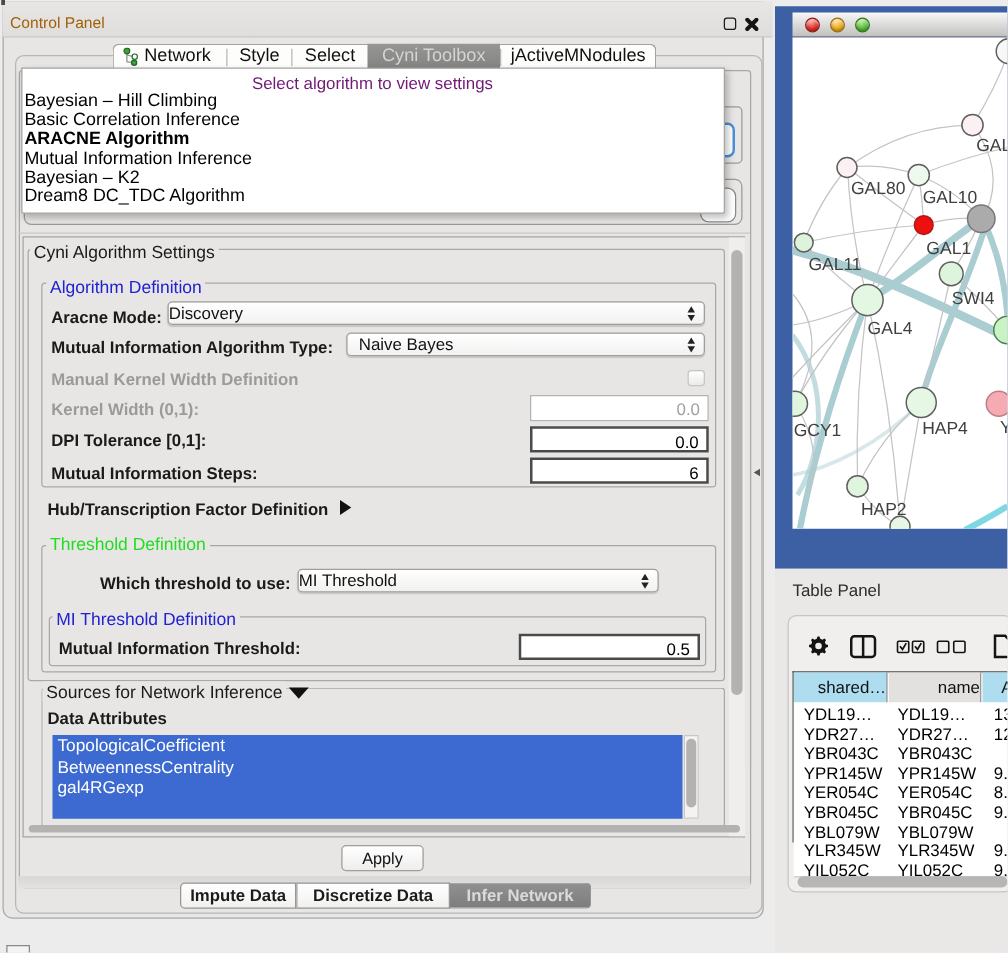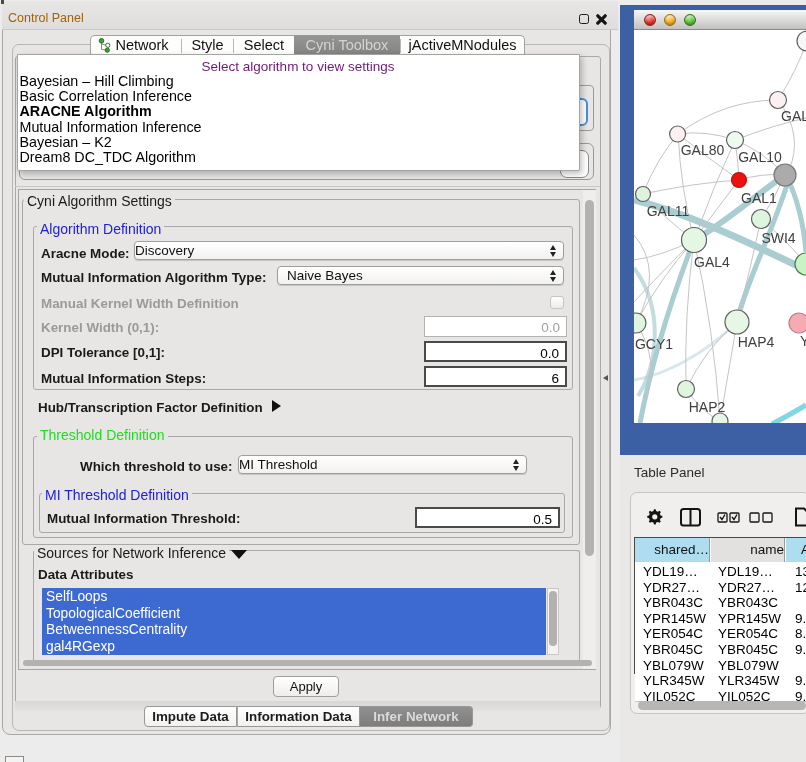--- a/index.html
+++ b/index.html
@@ -138,36 +138,35 @@
 <fieldset style="left:39px; top:493px; width:526px; height:40px;"></fieldset>
 <div class="legend" style="left:42px; top:487px; color:#2121d4;">MI Threshold Definition</div>
 <div class="lbl" style="left:47px; top:511px;">Mutual Information Threshold:</div>
 <div class="inp inpen" style="left:415px; top:507px; width:145px;">0.5</div>
 
 <fieldset style="left:33px; top:550px; width:547px; height:112px; border-bottom:none; border-radius:3px 3px 0 0;"></fieldset>
 <div class="legend" style="left:34px; top:545px; color:#1a1a1a;">Sources for Network Inference</div>
 <div class="abs" style="left:231px; top:550px; border-left:8px solid transparent; border-right:8px solid transparent; border-top:9px solid #111;"></div>
 <div class="lbl" style="left:38px; top:567px;">Data Attributes</div>
 <div id="bluelist" class="abs">
-  <div>SelfLoops</div>
     <div>TopologicalCoefficient</div>
     <div>BetweennessCentrality</div>
     <div>gal4RGexp</div>
 </div>
 <div class="abs" style="left:547px; top:588px; width:12px; height:67px; background:#f4f3f2; border:1px solid #c9c8c7;"></div>
 <div class="sbthumb" style="left:549px; top:591px; width:8px; height:55px;"></div>
 
 <div class="abs" style="left:583px; top:190px; width:13px; height:479px; background:#efeeed;"></div>
 <div class="sbthumb" style="left:585px; top:200px; width:9px; height:356px;"></div>
 <div class="sbthumb" style="left:23px; top:660px; width:569px; height:6px;"></div>
 
 <div id="applybtn" class="abs">Apply</div>
 <div class="abs" style="left:15px; top:701px; width:585px; height:10px; background:linear-gradient(#d8d7d6,#e3e2e1);"></div>
 <div class="seg" style="left:144px; width:93px; border-radius:4px 0 0 4px;">Impute Data</div>
-<div class="seg" style="left:237px; width:123px; border-left:1px solid #aaa9a8;">Information Data</div>
+<div class="seg" style="left:237px; width:123px; border-left:1px solid #aaa9a8;">Discretize Data</div>
 <div class="seg" style="left:360px; width:113px; border-left:none; border-radius:0 4px 4px 0; background:linear-gradient(#909090,#7d7d7d); color:#dadada;">Infer Network</div>
 
 <div class="abs" style="left:603px; top:375px; border-top:3px solid transparent; border-bottom:3px solid transparent; border-right:5px solid #555;"></div>
 
 <div id="popup" class="abs">
   <div class="hint">Select algorithm to view settings</div>
   <div class="it">Bayesian – Hill Climbing</div>
   <div class="it">Basic Correlation Inference</div>
   <div class="it" style="font-weight:bold;">ARACNE Algorithm</div>
   <div class="it">Mutual Information Inference</div>

